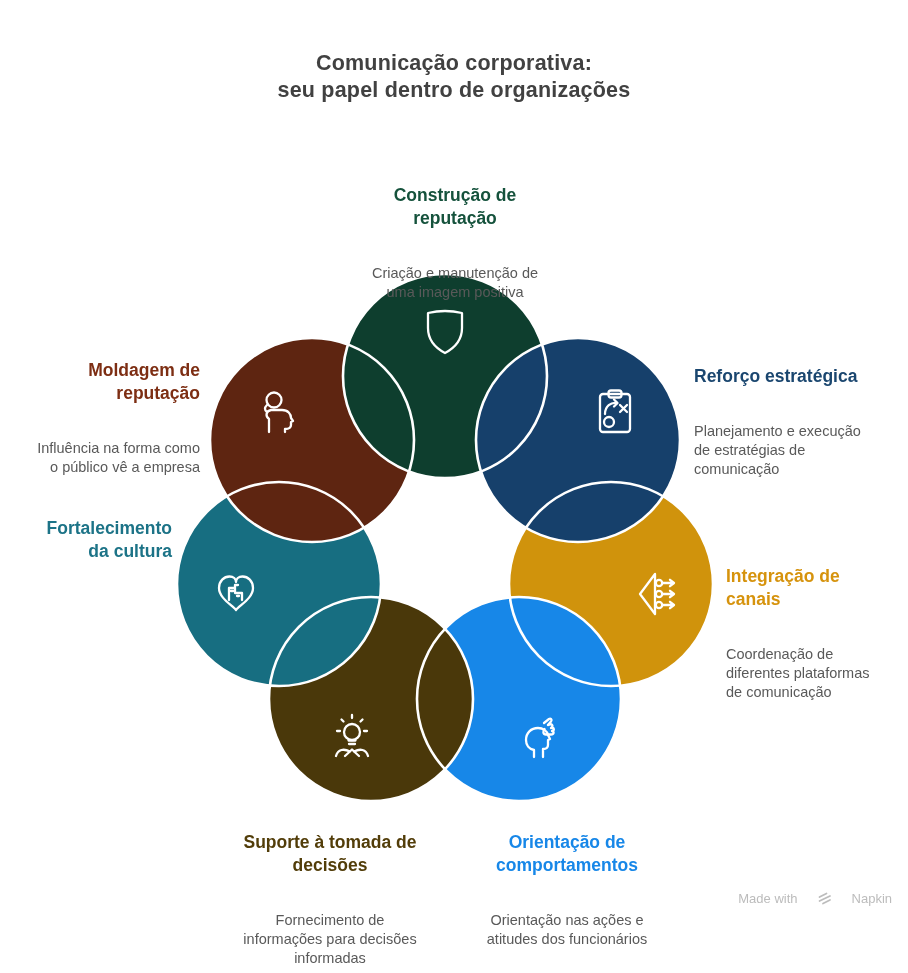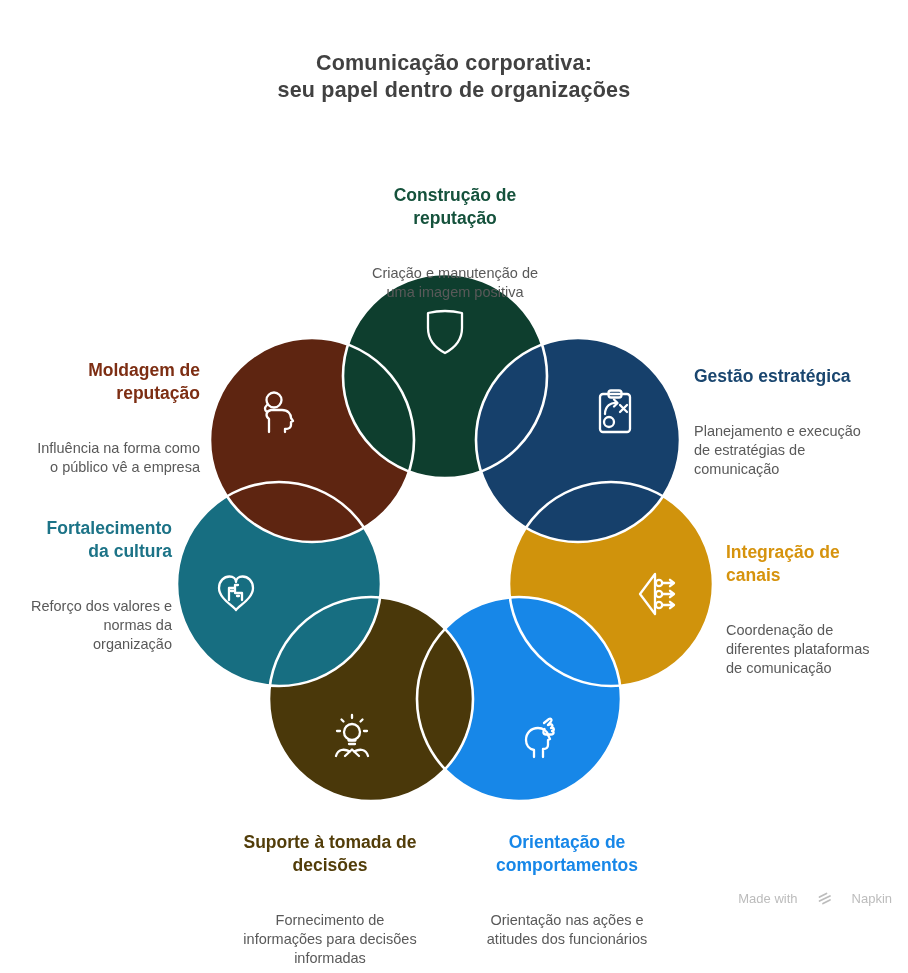--- a/index.html
+++ b/index.html
@@ -13,21 +13,21 @@
   .title{
     position:absolute;top:50px;left:0;right:0;text-align:center;
     font-size:21.5px;font-weight:700;color:#414141;line-height:1.24;
     white-space:pre-line;letter-spacing:0.2px;
   }
   .seg{position:absolute;white-space:pre-line;}
   .seg-heading{font-weight:700;font-size:17.5px;line-height:1.3;}
   .seg-desc{font-size:14.5px;line-height:1.33;color:#595959;margin-top:16px;}
   .s-reputacao{left:295px;top:166px;width:320px;text-align:center;}
   .s-gestao{left:694px;top:347px;width:212px;text-align:left;}
-  .s-integracao{left:726px;top:523px;width:182px;text-align:left;}
+  .s-integracao{left:726px;top:547px;width:182px;text-align:left;}
   .s-orientacao{left:455px;top:813px;width:224px;text-align:center;}
   .s-suporte{left:212px;top:813px;width:236px;text-align:center;}
   .s-fortalecimento{left:12px;top:499px;width:160px;text-align:right;}
   .s-moldagem{left:22px;top:341px;width:178px;text-align:right;}
   .watermark{
     position:absolute;right:16px;bottom:22px;
     display:flex;align-items:center;gap:20px;
     font-size:13px;color:#bcbcbc;
   }
   .watermark svg{display:block;}
@@ -112,21 +112,21 @@
 seu papel dentro de organizações</div>
 
   <div class="seg s-reputacao">
     <div class="seg-heading" style="color: rgb(21, 82, 60);">Construção de
 reputação</div>
     <div class="seg-desc">Criação e manutenção de
 uma imagem positiva</div>
   </div>
 
   <div class="seg s-gestao">
-    <div class="seg-heading" style="color: rgb(26, 70, 111);">Gestão estratégica</div>
+    <div class="seg-heading" style="color: rgb(26, 70, 111);">Reforço estratégica</div>
     <div class="seg-desc">Planejamento e execução
 de estratégias de
 comunicação</div>
   </div>
 
   <div class="seg s-integracao">
     <div class="seg-heading" style="color: rgb(214, 147, 13);">Integração de
 canais</div>
     <div class="seg-desc">Coordenação de
 diferentes plataformas
@@ -144,23 +144,20 @@
     <div class="seg-heading" style="color: rgb(82, 61, 9);">Suporte à tomada de
 decisões</div>
     <div class="seg-desc">Fornecimento de
 informações para decisões
 informadas</div>
   </div>
 
   <div class="seg s-fortalecimento">
     <div class="seg-heading" style="color: rgb(28, 115, 135);">Fortalecimento
 da cultura</div>
-    <div class="seg-desc">Reforço dos valores e
-normas da
-organização</div>
   </div>
 
   <div class="seg s-moldagem">
     <div class="seg-heading" style="color: rgb(125, 46, 19);">Moldagem de
 reputação</div>
     <div class="seg-desc">Influência na forma como
 o público vê a empresa</div>
   </div>
 
   <div class="watermark">

